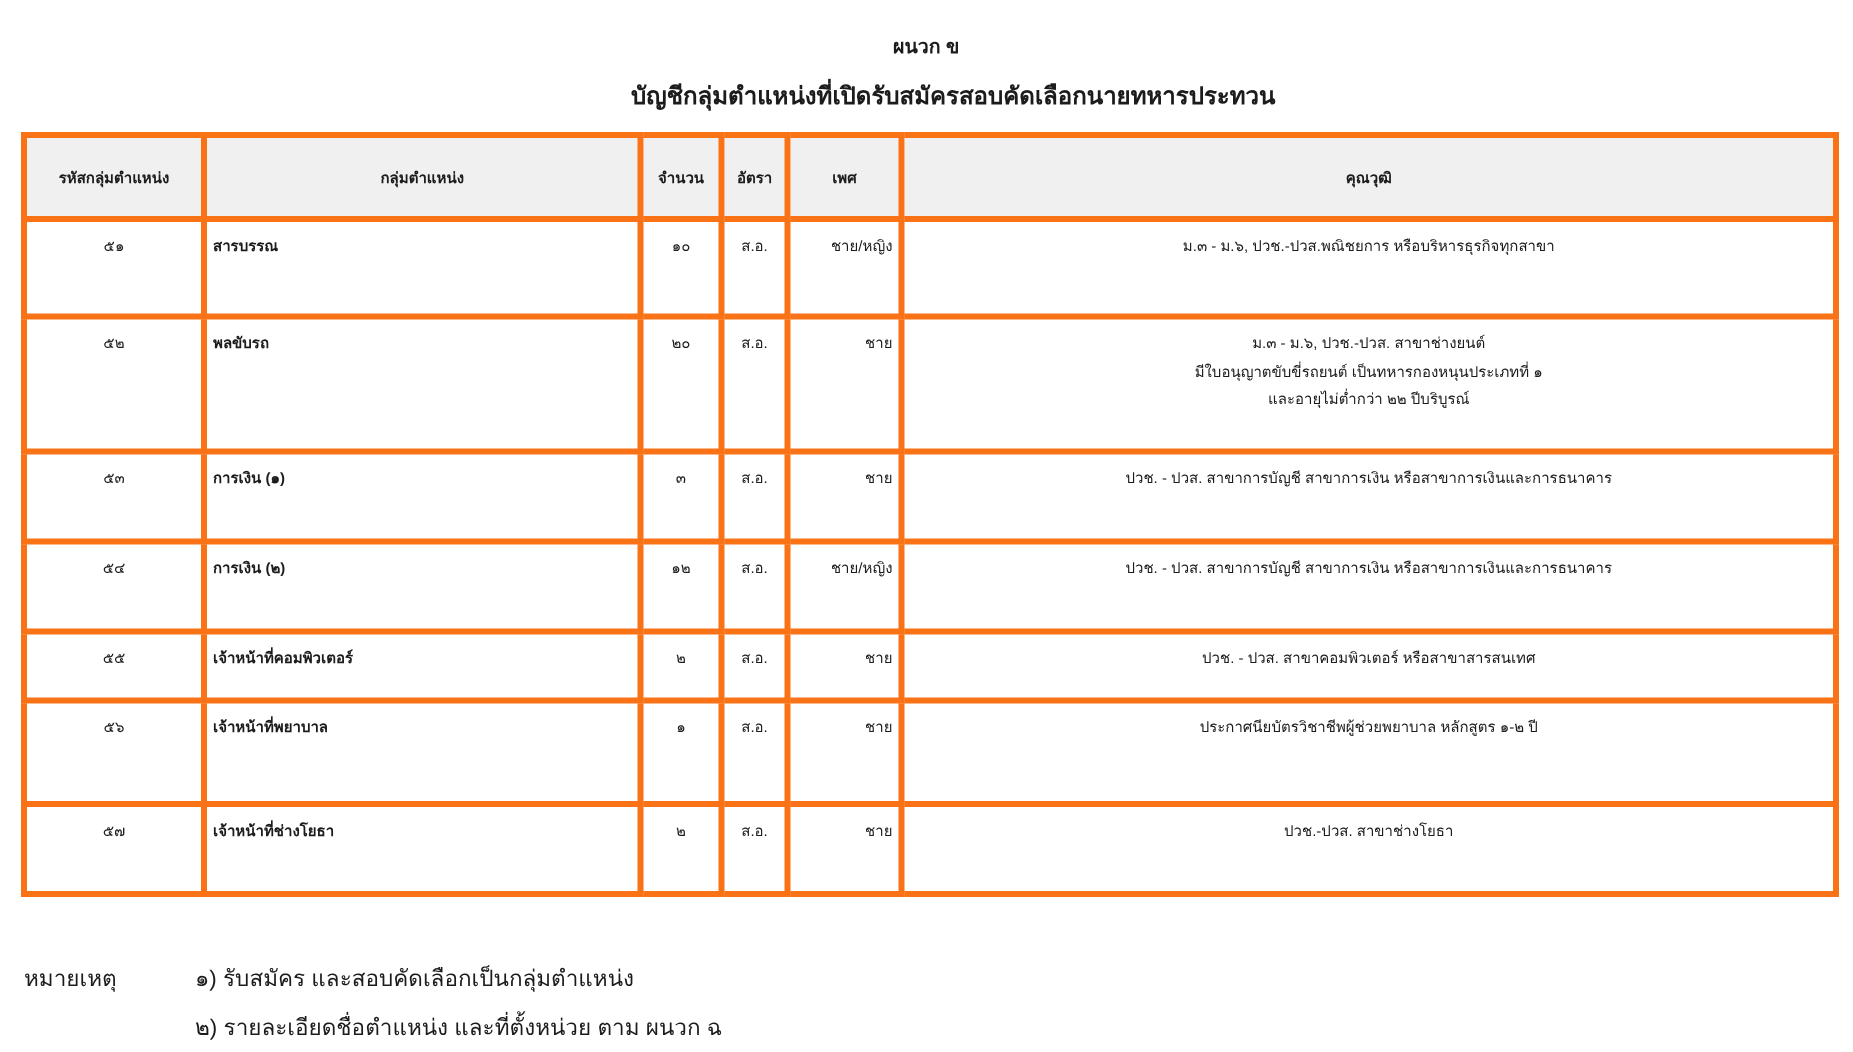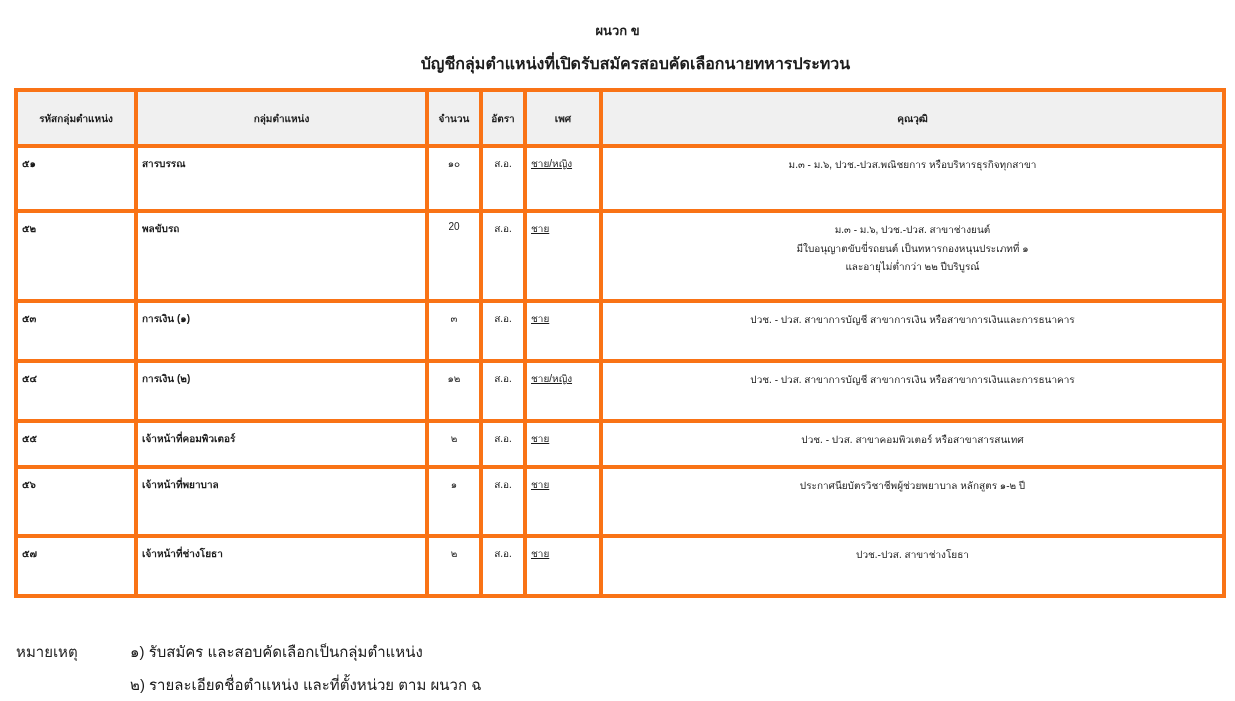--- a/index.html
+++ b/index.html
@@ -45,25 +45,25 @@
     overflow: hidden;
   }
   table.position-table thead th {
     background: #f0f0f0;
     font-weight: bold;
     text-align: center;
     vertical-align: middle;
     height: 56px;
     padding: 4px 2px;
   }
-  td.cell-code   { font-weight: bold; }
+  td.cell-code   { text-align: center; font-weight: normal; }
   td.cell-group  { text-align: left; font-weight: bold; padding-left: 6px; }
   td.cell-count  { text-align: center; }
   td.cell-rate   { text-align: center; }
-  td.cell-gender { text-align: left; text-decoration: underline; }
+  td.cell-gender { text-align: right; }
   td.cell-qual   { text-align: center; }
   td.cell-qual div { line-height: 1.85; }
   .notes {
     margin-top: 42px;
     margin-left: 16px;
     font-size: 15px;
     display: flex;
   }
   .notes-label {
     width: 114px;
@@ -107,21 +107,21 @@
       <td class="cell-count">๑๐</td>
       <td class="cell-rate">ส.อ.</td>
       <td class="cell-gender">ชาย/หญิง</td>
       <td class="cell-qual">
             <div>ม.๓ - ม.๖, ปวช.-ปวส.พณิชยการ หรือบริหารธุรกิจทุกสาขา</div>
           </td>
     </tr>
         <tr style="height: 90px;">
       <td class="cell-code">๕๒</td>
       <td class="cell-group">พลขับรถ</td>
-      <td class="cell-count">20</td>
+      <td class="cell-count">๒๐</td>
       <td class="cell-rate">ส.อ.</td>
       <td class="cell-gender">ชาย</td>
       <td class="cell-qual">
             <div>ม.๓ - ม.๖, ปวช.-ปวส. สาขาช่างยนต์</div>
             <div>มีใบอนุญาตขับขี่รถยนต์ เป็นทหารกองหนุนประเภทที่ ๑</div>
             <div>และอายุไม่ต่ำกว่า ๒๒ ปีบริบูรณ์</div>
           </td>
     </tr>
         <tr style="height: 60px;">
       <td class="cell-code">๕๓</td>

